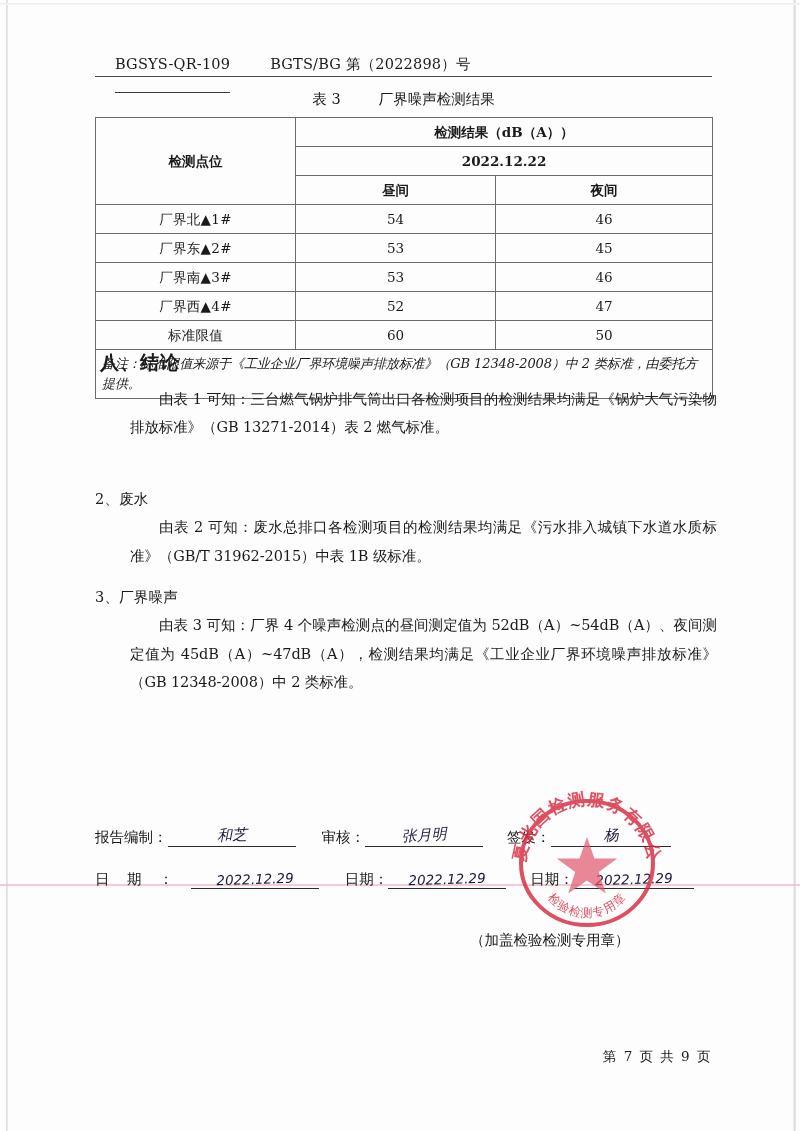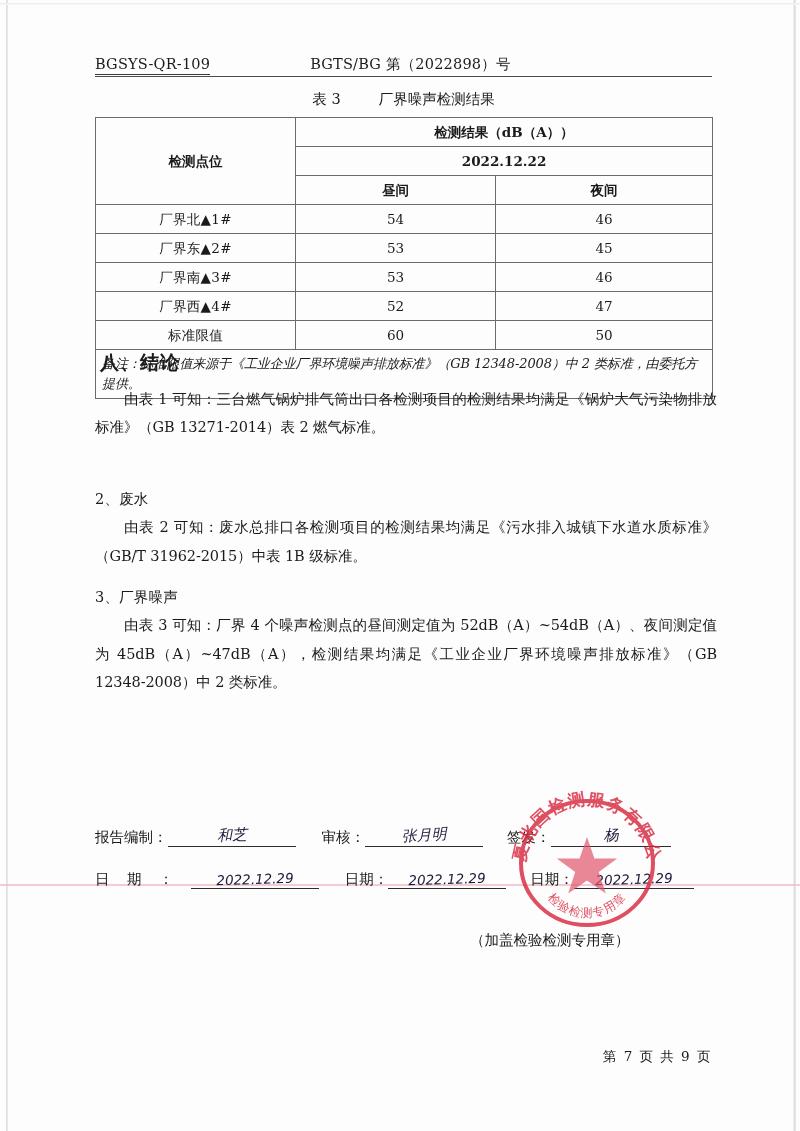--- a/index.html
+++ b/index.html
@@ -45,25 +45,26 @@
   
   .hdr {
     position: absolute;
     left: 95px; top: 55px; width: 617px;
     font-size: 14.5px;
     letter-spacing: .2px;
   }
   .hdr-row { display: flex; align-items: baseline; }
   .hdr-left {
     border-bottom: 1.1px solid #3a3a3a;
-    padding-bottom: 2px;
-    white-space: nowrap;
+    padding-bottom: 20px;
+    white-space: nowrap;
+    margin-left: 20px;
   }
   .hdr-center {
-    margin-left: 100px;
+    margin-left: 40px;
     white-space: nowrap;
     font-family: "DejaVu Serif", "Liberation Serif", serif;
   }
   .hdr-rule {
     position: absolute;
     left: 95px; top: 76px; width: 617px; height: 1.2px;
     background: #4a4a4a;
   }
 
   
@@ -123,20 +124,21 @@
     font-size: 14.5px;
     line-height: 1.95;
   }
   .sub-h {
     letter-spacing: .2px;
   }
   .para {
     text-indent: 2em;
     text-align: justify;
     letter-spacing: -.1px;
+    margin-left: 35px;
   }
   #blk1 { top: 385px; }
   #blk2 { top: 485px; }
   #blk3 { top: 583px; }
 
   
   .sig {
     position: absolute;
     left: 95px; top: 805px; width: 622px;
     font-size: 14.5px;

